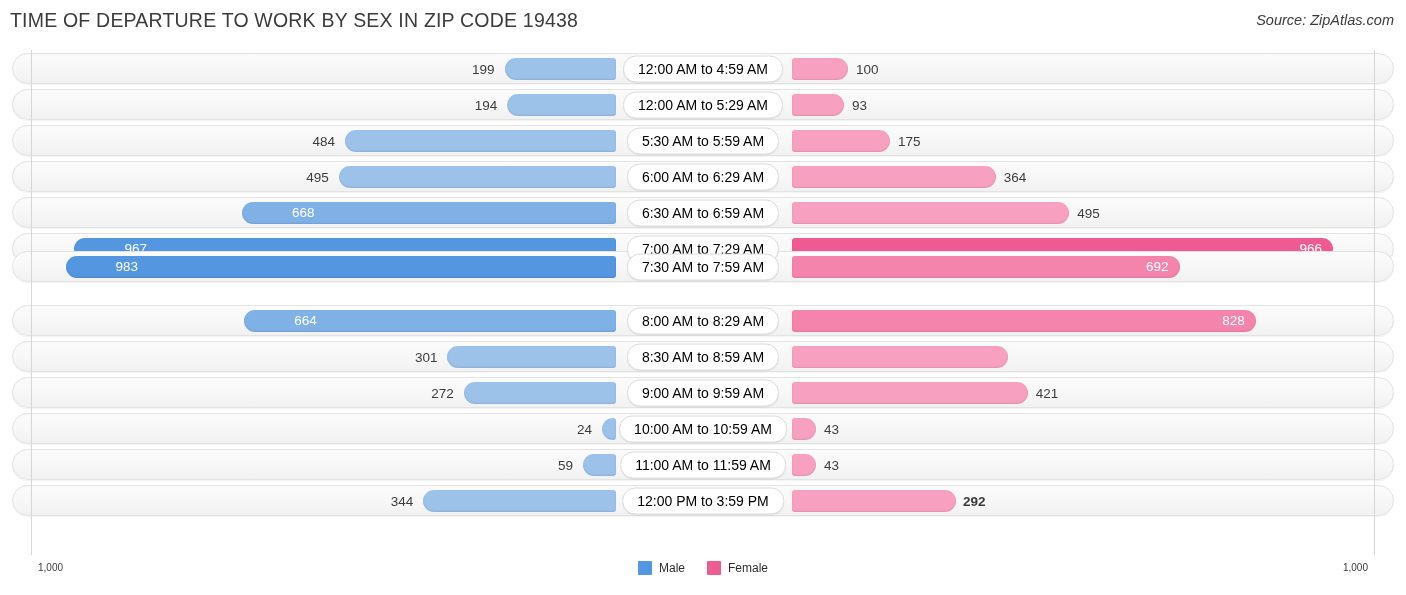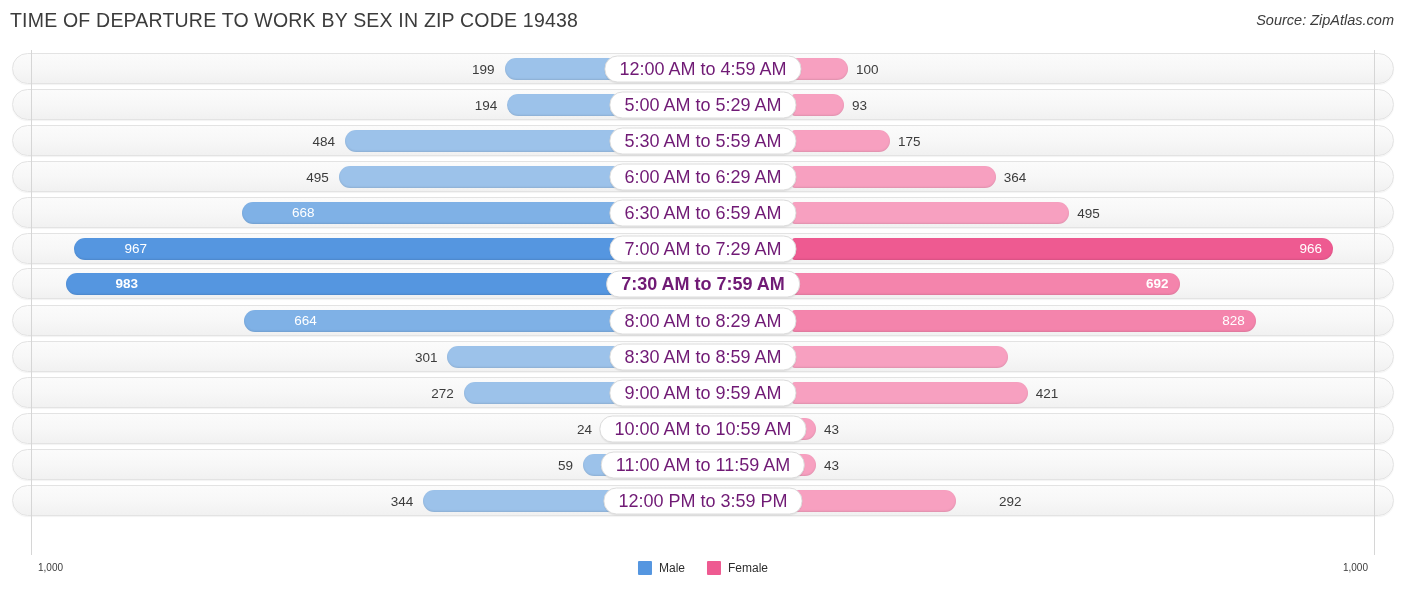--- a/index.html
+++ b/index.html
@@ -126,22 +126,22 @@
     position: absolute;
     left: 50%;
     top: 50%;
     transform: translate(-50%, -50%);
     height: 25px;
     line-height: 24px;
     padding: 0 14px;
     background: #ffffff;
     border: 1px solid #dcdcdc;
     border-radius: 13px;
-    font-size: 18px;
-    color: #701a75;
+    font-size: 14px;
+    color: #000000;
     white-space: nowrap;
     z-index: 6;
     box-shadow: 0 1px 1px rgba(0,0,0,.06);
   }
 
   
   .footer {
     position: absolute;
     left: 0;
     top: 556px;
@@ -202,21 +202,21 @@
         <div class="bar female" style="width: 56px; left: 779px; background: rgb(247, 160, 192);"></div>
         <div class="center-label">12:00 AM to 4:59 AM</div>
       </div>
     </div>
     <div class="row" style="top: 39px;">
       <div class="rail">
         <div class="val outside-left" style="right: 895.64px;">194</div>
         <div class="val outside-right" style="left: 839.08px;">93</div>
         <div class="bar male" style="width: 108.64px; left: 494.36px; background: rgb(156, 194, 234);"></div>
         <div class="bar female" style="width: 52.08px; left: 779px; background: rgb(247, 160, 192);"></div>
-        <div class="center-label">5:00 AM to 5:29 AM</div>
+        <div class="center-label">12:00 AM to 5:29 AM</div>
       </div>
     </div>
     <div class="row" style="top: 75px;">
       <div class="rail">
         <div class="val outside-left" style="right: 1058.04px;">484</div>
         <div class="val outside-right" style="left: 885px;">175</div>
         <div class="bar male" style="width: 271.04px; left: 331.96px; background: rgb(156, 194, 234);"></div>
         <div class="bar female" style="width: 98px; left: 779px; background: rgb(247, 160, 192);"></div>
         <div class="center-label">5:30 AM to 5:59 AM</div>
       </div>
@@ -244,21 +244,21 @@
       <div class="rail">
         <div class="bar male" style="width: 541.52px; left: 61.48px; background: rgb(85, 150, 224);">
           <span class="val inside">967</span>
         </div>
         <div class="bar female" style="width: 540.96px; left: 779px; background: rgb(238, 90, 145);">
           <span class="val inside">966</span>
         </div>
         <div class="center-label">7:00 AM to 7:29 AM</div>
       </div>
     </div>
-    <div class="row" style="top: 218px; font-weight: bold;">
+    <div class="row" style="top: 201px;">
       <div class="rail">
         <div class="bar male" style="width: 550.48px; left: 52.52px; background: rgb(85, 150, 224);">
           <span class="val inside">983</span>
         </div>
         <div class="bar female" style="width: 387.52px; left: 779px; background: rgb(244, 132, 172);">
           <span class="val inside">692</span>
         </div>
         <div class="center-label">7:30 AM to 7:59 AM</div>
       </div>
     </div>
@@ -305,21 +305,21 @@
         <div class="val outside-left" style="right: 820.04px;">59</div>
         <div class="val outside-right" style="left: 811.08px;">43</div>
         <div class="bar male" style="width: 33.04px; left: 569.96px; background: rgb(156, 194, 234);"></div>
         <div class="bar female" style="width: 24.08px; left: 779px; background: rgb(247, 160, 192);"></div>
         <div class="center-label">11:00 AM to 11:59 AM</div>
       </div>
     </div>
     <div class="row" style="top: 435px;">
       <div class="rail">
         <div class="val outside-left" style="right: 979.64px;">344</div>
-        <div class="val outside-right" style="left: 986px;">292</div>
+        <div class="val outside-right" style="left: 950px; font-weight: bold;">292</div>
         <div class="bar male" style="width: 192.64px; left: 410.36px; background: rgb(156, 194, 234);"></div>
         <div class="bar female" style="width: 163.52px; left: 779px; background: rgb(247, 160, 192);"></div>
         <div class="center-label">12:00 PM to 3:59 PM</div>
       </div>
     </div>
   </div>
 
 <div class="footer">
   <div class="axis-val left">1,000</div>
   <div class="axis-val right">1,000</div>

